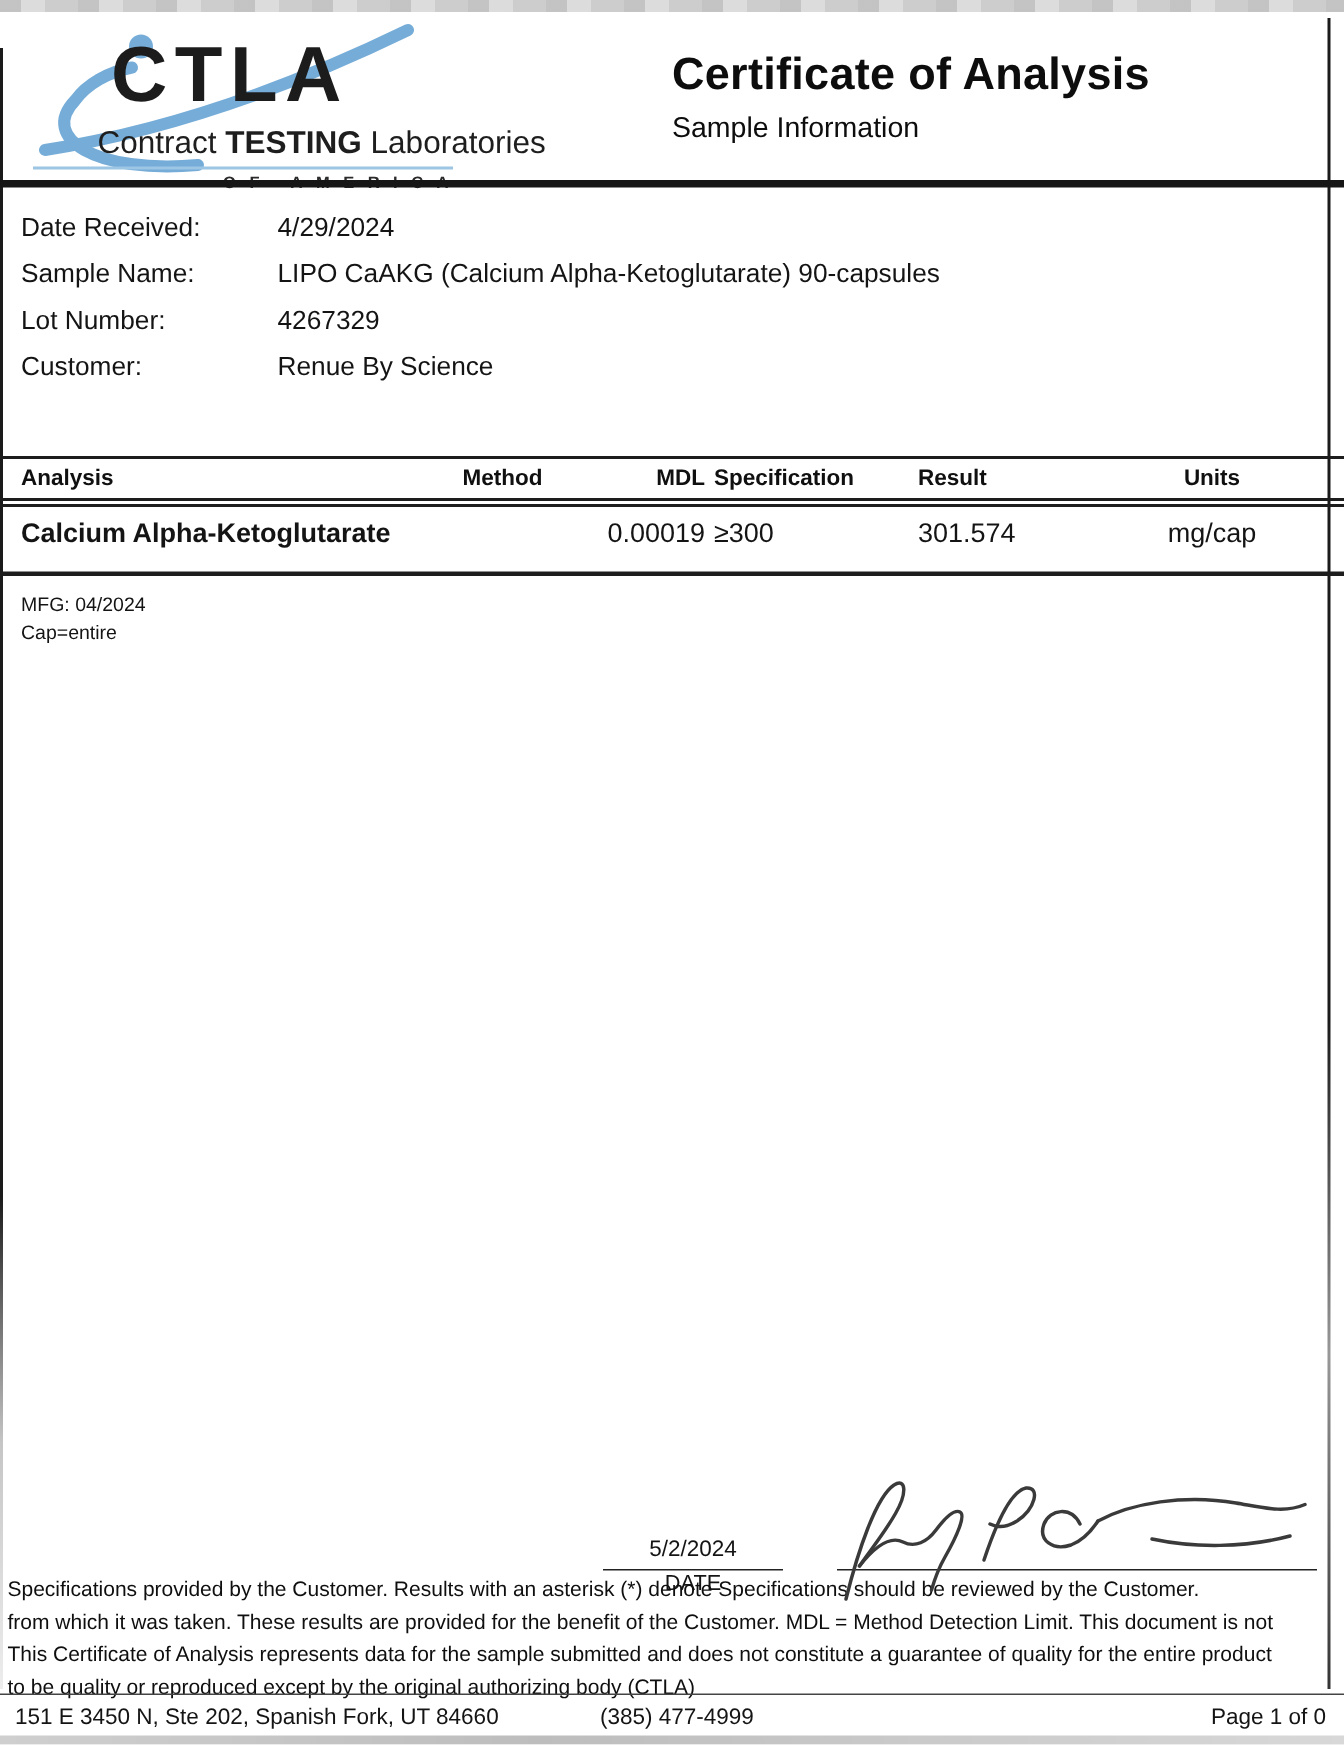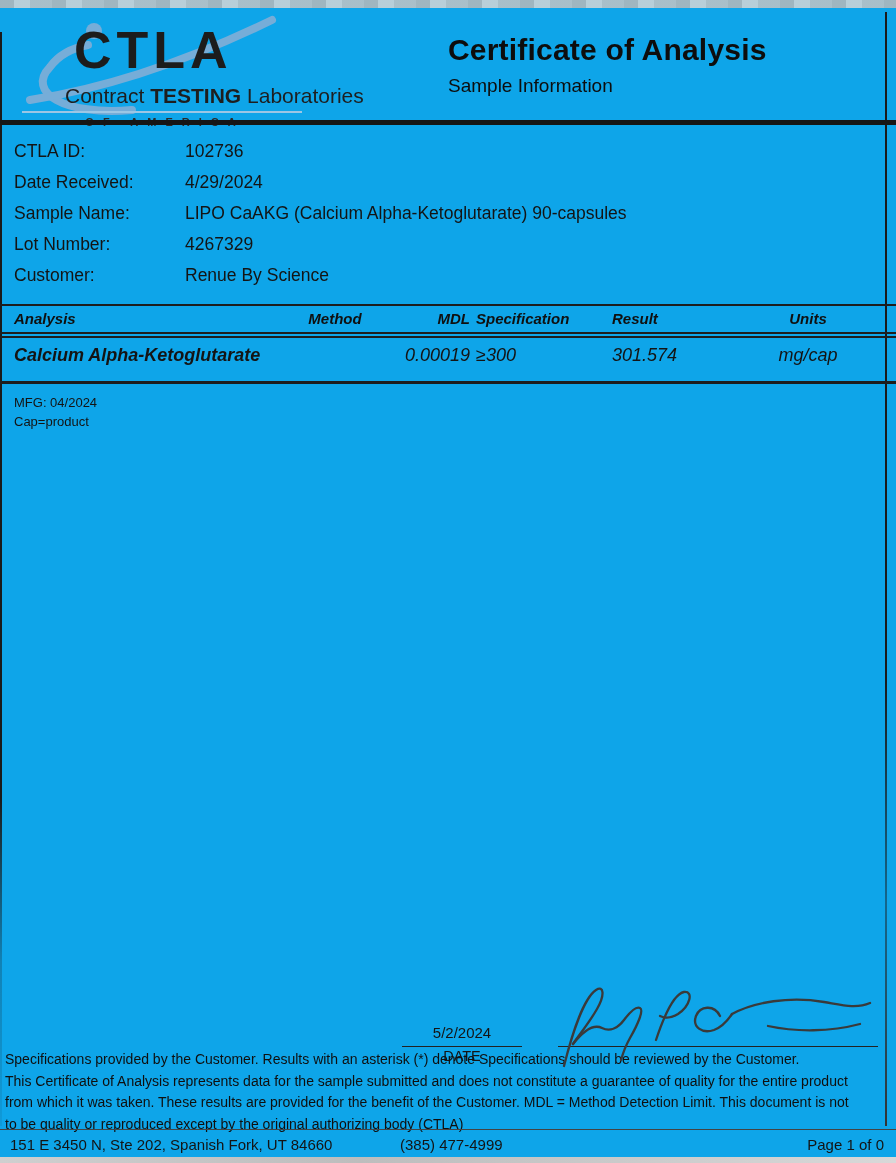--- a/index.html
+++ b/index.html
@@ -1,19 +1,19 @@
 <!DOCTYPE html>
 <html><head>
 <meta charset="utf-8">
 <style>
   * { margin:0; padding:0; box-sizing:border-box; }
   html,body { background:#e8e8e8; }
   .page {
     position:relative; width:896px; height:1163px; margin:0 auto;
-    background:#0ea5e9; overflow:hidden;
+    background:#ffffff; overflow:hidden;
     font-family:"Liberation Sans", sans-serif; color:#111;
   }
   
   .scan-band-top {
     position:absolute; top:0; left:0; right:0; height:8px;
     background:repeating-linear-gradient(90deg,#b9b9b9 0 14px,#d6d6d6 14px 30px,#c4c4c4 30px 52px);
     opacity:.85;
   }
   .scan-band-bottom {
     position:absolute; left:0; right:0; bottom:0; height:6px;
@@ -33,21 +33,21 @@
   .logo { position:absolute; left:14px; top:12px; width:420px; height:110px; }
   .logo-swoosh { position:absolute; left:0; top:0; }
   .logo-acronym {
     position:absolute; left:60px; top:8px;
     font-size:52px; font-weight:bold; letter-spacing:5px; color:#1c1c1c;
   }
   .logo-line1 { position:absolute; left:8px; top:72px; width:280px; text-align:center;
     font-size:21px; color:#1e1e1e; white-space:nowrap;margin-left:43px; }
   .logo-line1 b { font-weight:bold; }
   .logo-underline { position:absolute; left:8px; top:99px; width:280px; height:2px; background:#9CC6E4; }
-  .logo-line2 { position:absolute; left:8px; top:104px; width:286px; text-align:center;
+  .logo-line2 { position:absolute; left:8px; top:104px; width:286px; text-align:right;
     font-size:11px; font-weight:bold; letter-spacing:9px; color:#2a2a2a; }
 
   
   .title-block { position:absolute; left:448px; top:33px; width:430px; }
   .doc-title { font-size:30px; font-weight:bold; color:#0d0d0d; letter-spacing:.2px; }
   .doc-subtitle { font-size:19px; font-weight:normal; margin-top:8px; color:#0d0d0d; }
 
   .header-rule {
     position:absolute; left:0; right:0; top:120px; height:3px;
     border-top:2px solid #161616; border-bottom:3px solid #161616;
@@ -56,21 +56,21 @@
   
   .sample-info { position:absolute; left:14px; top:141px; width:860px; }
   .si-row { display:flex; margin-bottom:11px; font-size:17.5px; line-height:20px; color:#141414; }
   .si-label { width:171px; flex:0 0 171px; }
   .si-value { flex:1; }
 
   
   .tbl-rule-top { position:absolute; left:0; right:0; top:304px; height:2px; background:#1d1d1d; }
   .tbl-grid {
     display:grid; grid-template-columns:276px 90px 90px 136px 128px 1fr;
-    padding-left:14px; padding-right:14px;font-style:italic;
+    padding-left:14px; padding-right:14px;
   }
   .tbl-head { position:absolute; left:0; right:0; top:310px; font-size:15px; font-weight:bold; color:#101010; }
   .tbl-rule-mid {
     position:absolute; left:0; right:0; top:332px; height:2px;
     border-top:2px solid #1d1d1d; border-bottom:2px solid #1d1d1d; padding-top:2px; background:transparent;
   }
   .tbl-row { position:absolute; left:0; right:0; top:345px; font-size:18px; color:#141414; }
   .tbl-row .c-analysis { font-weight:bold; }
   .c-analysis { text-align:left; }
   .c-method { text-align:center; }
@@ -128,24 +128,20 @@
 
   <div class="title-block">
     <div class="doc-title">Certificate of Analysis</div>
     <div class="doc-subtitle">Sample Information</div>
   </div>
 
   <div class="header-rule"></div>
 
   <div class="sample-info">
     <div class="si-row">
-      <div class="si-label">CTLA ID:</div>
-      <div class="si-value">102736</div>
-    </div>
-    <div class="si-row">
       <div class="si-label">Date Received:</div>
       <div class="si-value">4/29/2024</div>
     </div>
     <div class="si-row">
       <div class="si-label">Sample Name:</div>
       <div class="si-value">LIPO CaAKG (Calcium Alpha-Ketoglutarate) 90-capsules</div>
     </div>
     <div class="si-row">
       <div class="si-label">Lot Number:</div>
       <div class="si-value">4267329</div>
@@ -171,42 +167,42 @@
     <div class="c-method"></div>
     <div class="c-mdl">0.00019</div>
     <div class="c-spec">≥300</div>
     <div class="c-result">301.574</div>
     <div class="c-units">mg/cap</div>
   </div>
   <div class="tbl-rule-bottom"></div>
 
   <div class="notes">
     <div>MFG: 04/2024</div>
-    <div>Cap=product</div>
+    <div>Cap=entire</div>
   </div>
 
   <div class="sig-date-value">5/2/2024</div>
   <div class="sig-date-line"></div>
   <div class="sig-date-label">DATE</div>
   <div class="sig-line"></div>
   <svg class="sig-scribble" width="350" height="92" viewBox="0 0 350 92">
     <g fill="none" stroke="#3a3a3a" stroke-width="2.3" stroke-linecap="round">
       <path d="M26,84 C34,52 46,16 58,8 C66,3 67,13 59,27 C51,41 41,53 35,62"></path>
       <path d="M35,62 C46,48 56,42 64,46 C72,50 80,46 86,38 C92,30 98,24 102,26 C106,28 100,42 92,56 C88,63 85,71 83,78"></path>
       <path d="M118,58 C126,34 136,12 146,10 C156,9 152,24 140,32 C132,37 126,36 122,34"></path>
       <path d="M182,34 C176,22 162,24 158,34 C154,45 164,52 176,48 C184,45 190,38 194,32"></path>
       <path d="M194,32 C216,20 252,14 286,20 C304,23 318,27 332,21"></path>
       <path d="M230,44 C258,50 292,50 322,42"></path>
     </g>
   </svg>
 
   <div class="disclaimer">
     <div>Specifications provided by the Customer. Results with an asterisk (*) denote Specifications should be reviewed by the Customer.</div>
+    <div>from which it was taken. These results are provided for the benefit of the Customer.  MDL = Method Detection Limit. This document is not</div>
     <div>This Certificate of Analysis represents data for the sample submitted and does not constitute a guarantee of quality for the entire product</div>
-    <div>from which it was taken. These results are provided for the benefit of the Customer.  MDL = Method Detection Limit. This document is not</div>
     <div>to be quality or reproduced except by the original authorizing body (CTLA)</div>
   </div>
 
   <div class="footer-rule"></div>
   <div class="footer">
     <div class="footer-address">151 E 3450 N, Ste 202, Spanish Fork, UT 84660</div>
     <div class="footer-phone">(385) 477-4999</div>
     <div class="footer-page">Page 1 of 0</div>
   </div>
 

